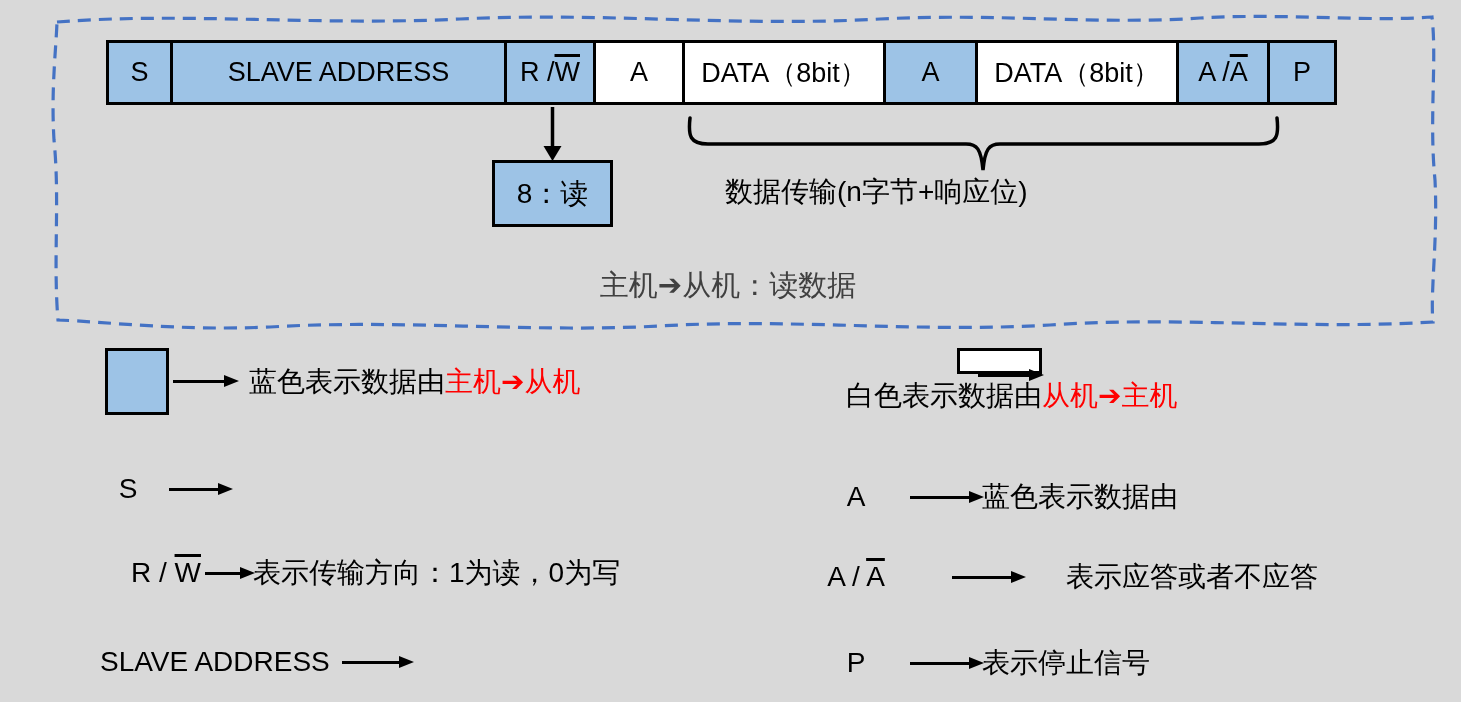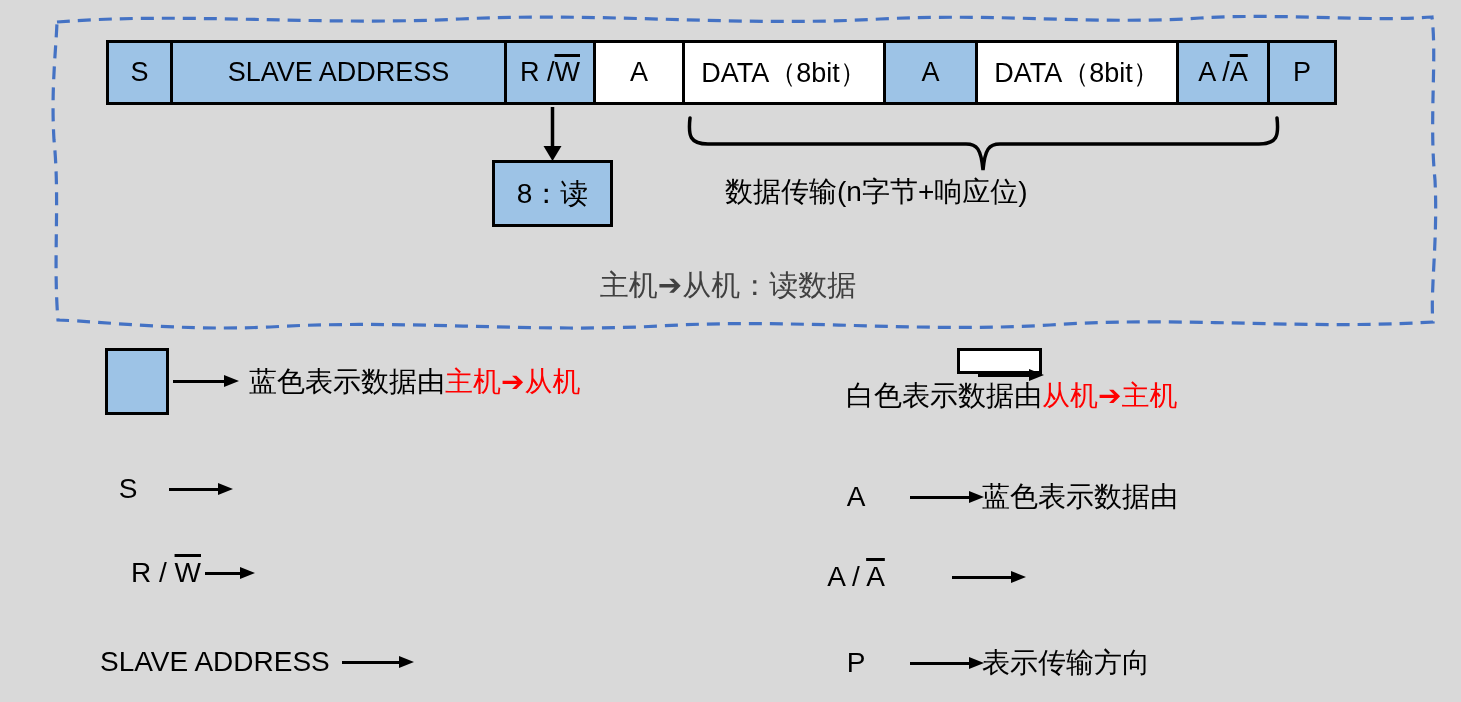--- a/index.html
+++ b/index.html
@@ -251,31 +251,33 @@
 
   <div class="legend-row r2r">
     <div class="lkey"><span>A</span><span class="ovl"></span></div>
     <div class="h-arrow"></div>
     <div class="ltext">蓝色表示数据由</div>
   </div>
 
   <div class="legend-row r3l">
     <div class="lkey"><span>R / </span><span class="ovl">W</span></div>
     <div class="h-arrow"></div>
+    <div class="ltext">表示传输方向：1为读，0为写</div>
   </div>
 
   <div class="legend-row r3r">
     <div class="lkey"><span>A / </span><span class="ovl">A</span></div>
     <div class="h-arrow"></div>
+    <div class="ltext">表示应答或者不应答</div>
   </div>
 
   <div class="legend-row r4l">
     <div class="lkey"><span>SLAVE ADDRESS</span><span class="ovl"></span></div>
     <div class="h-arrow"></div>
   </div>
 
   <div class="legend-row r4r">
     <div class="lkey"><span>P</span><span class="ovl"></span></div>
     <div class="h-arrow"></div>
-    <div class="ltext">表示传输方向</div>
+    <div class="ltext">表示停止信号</div>
   </div>
 
 </div>
 
 </body></html>

